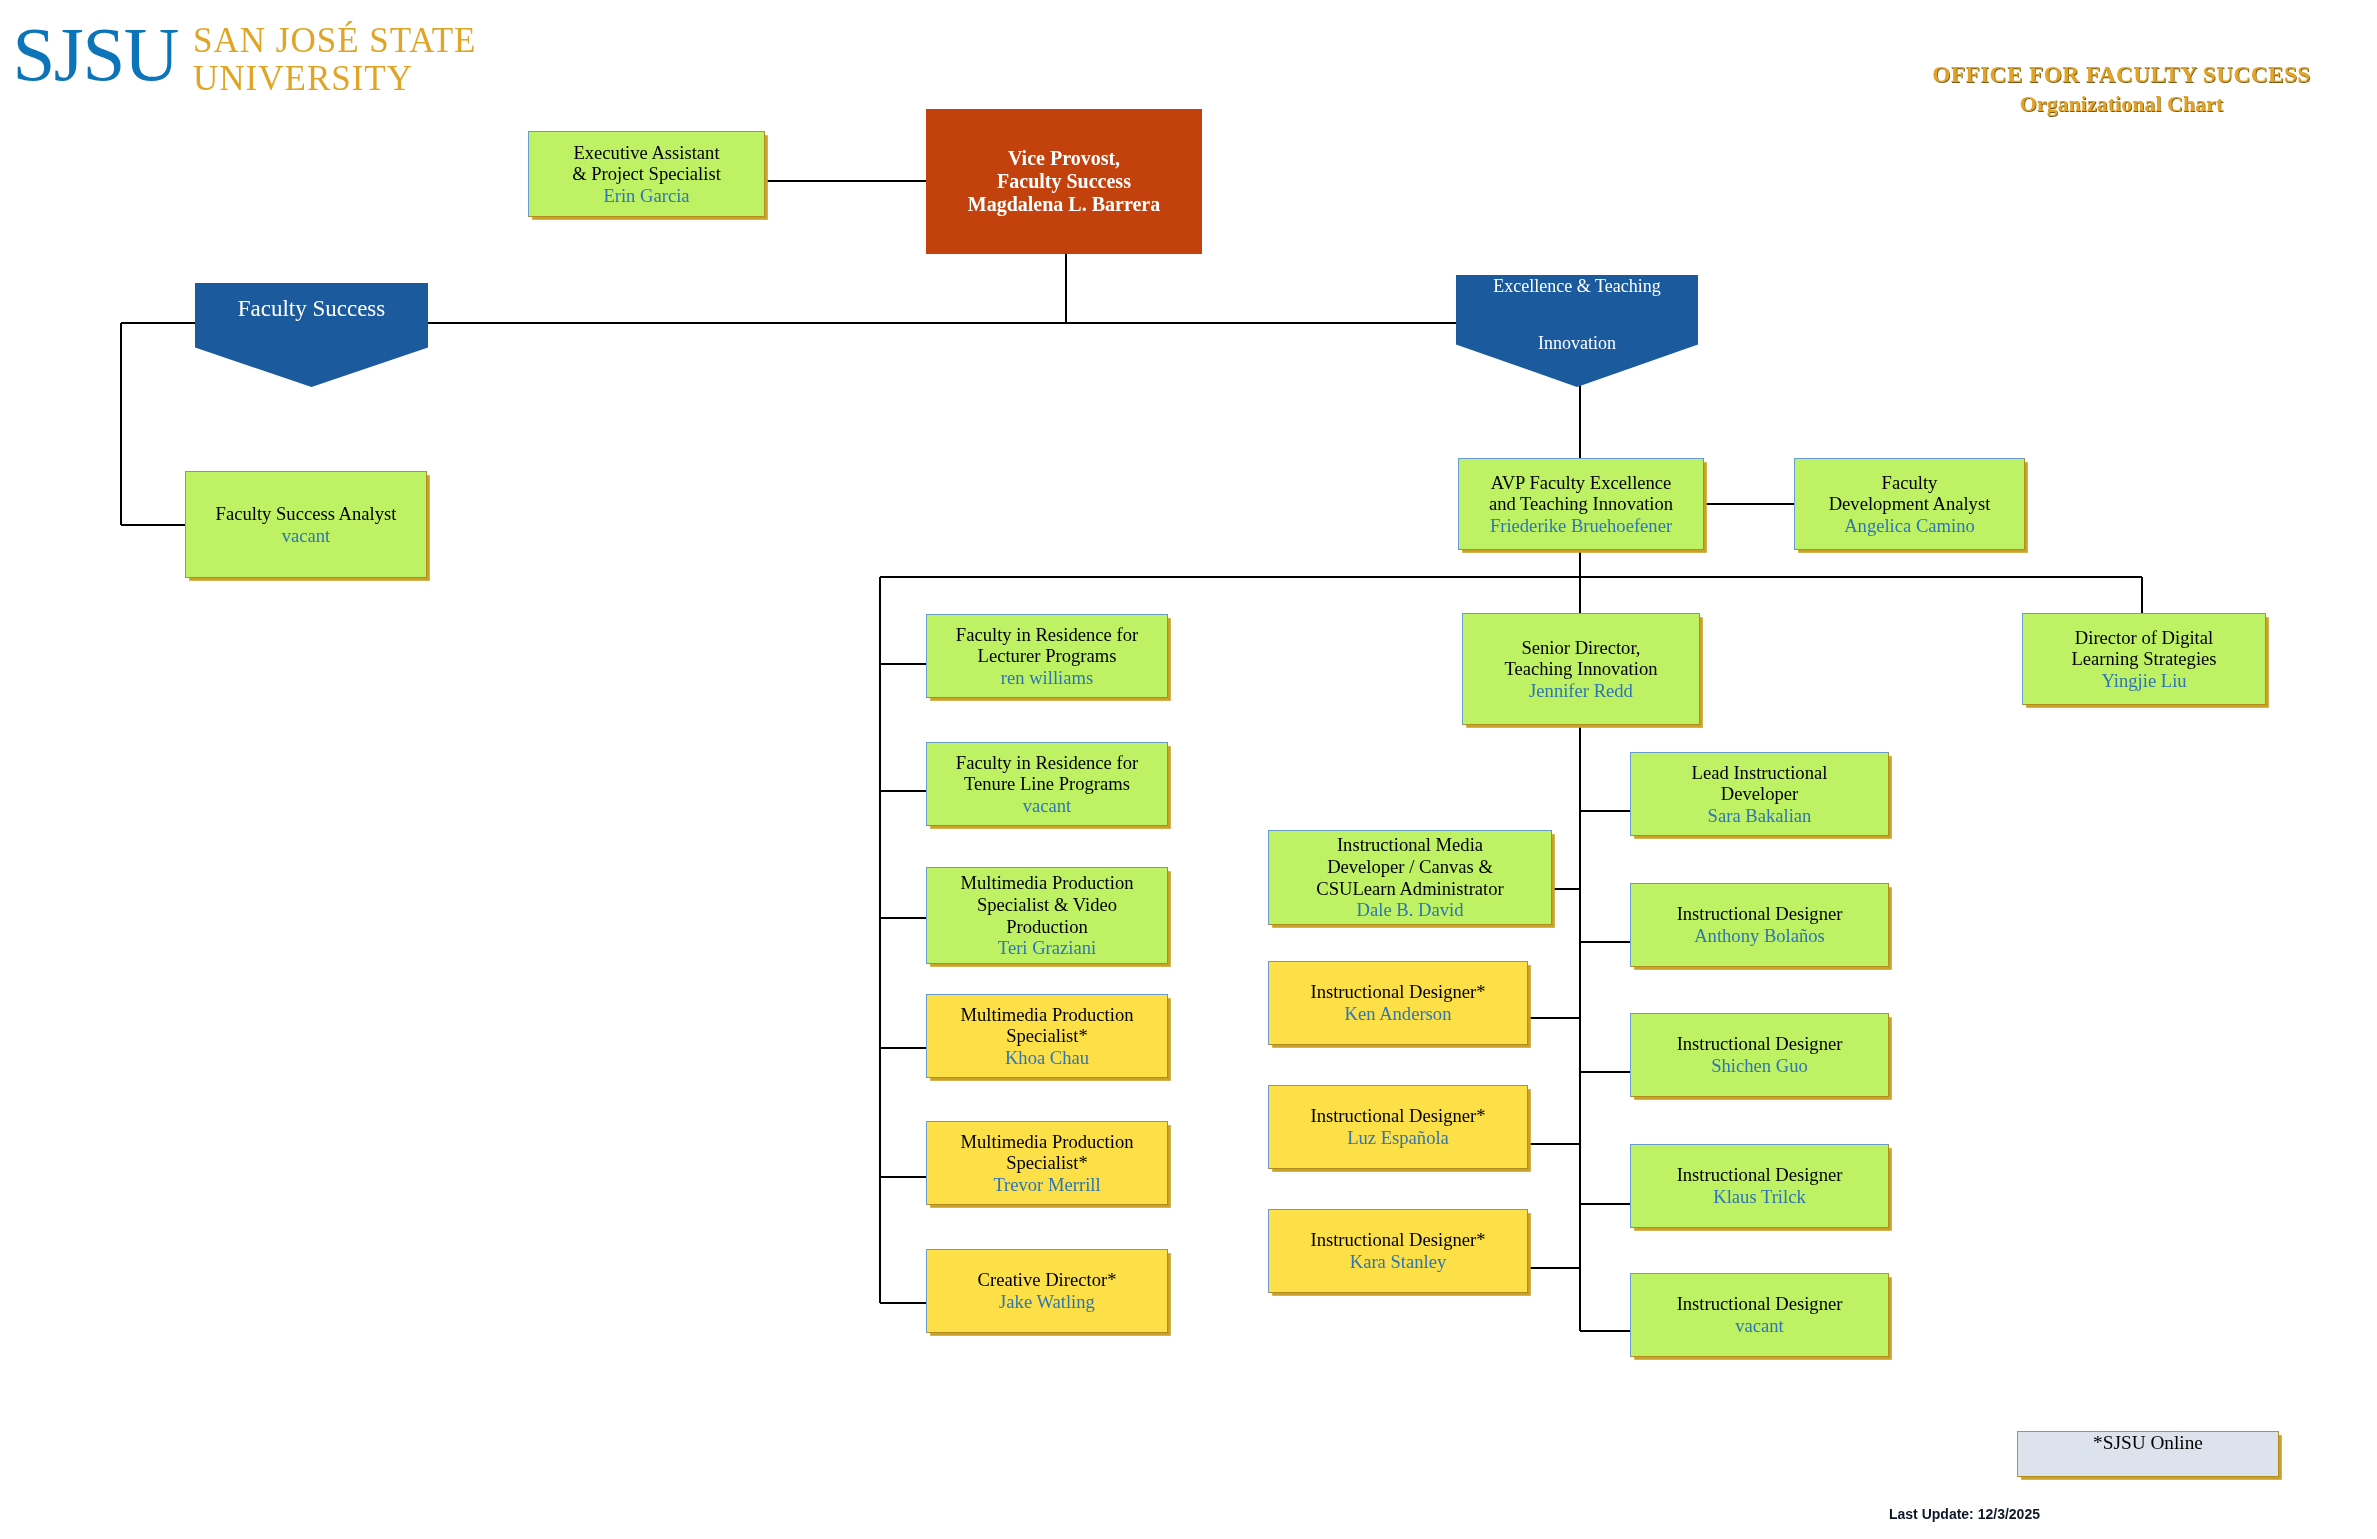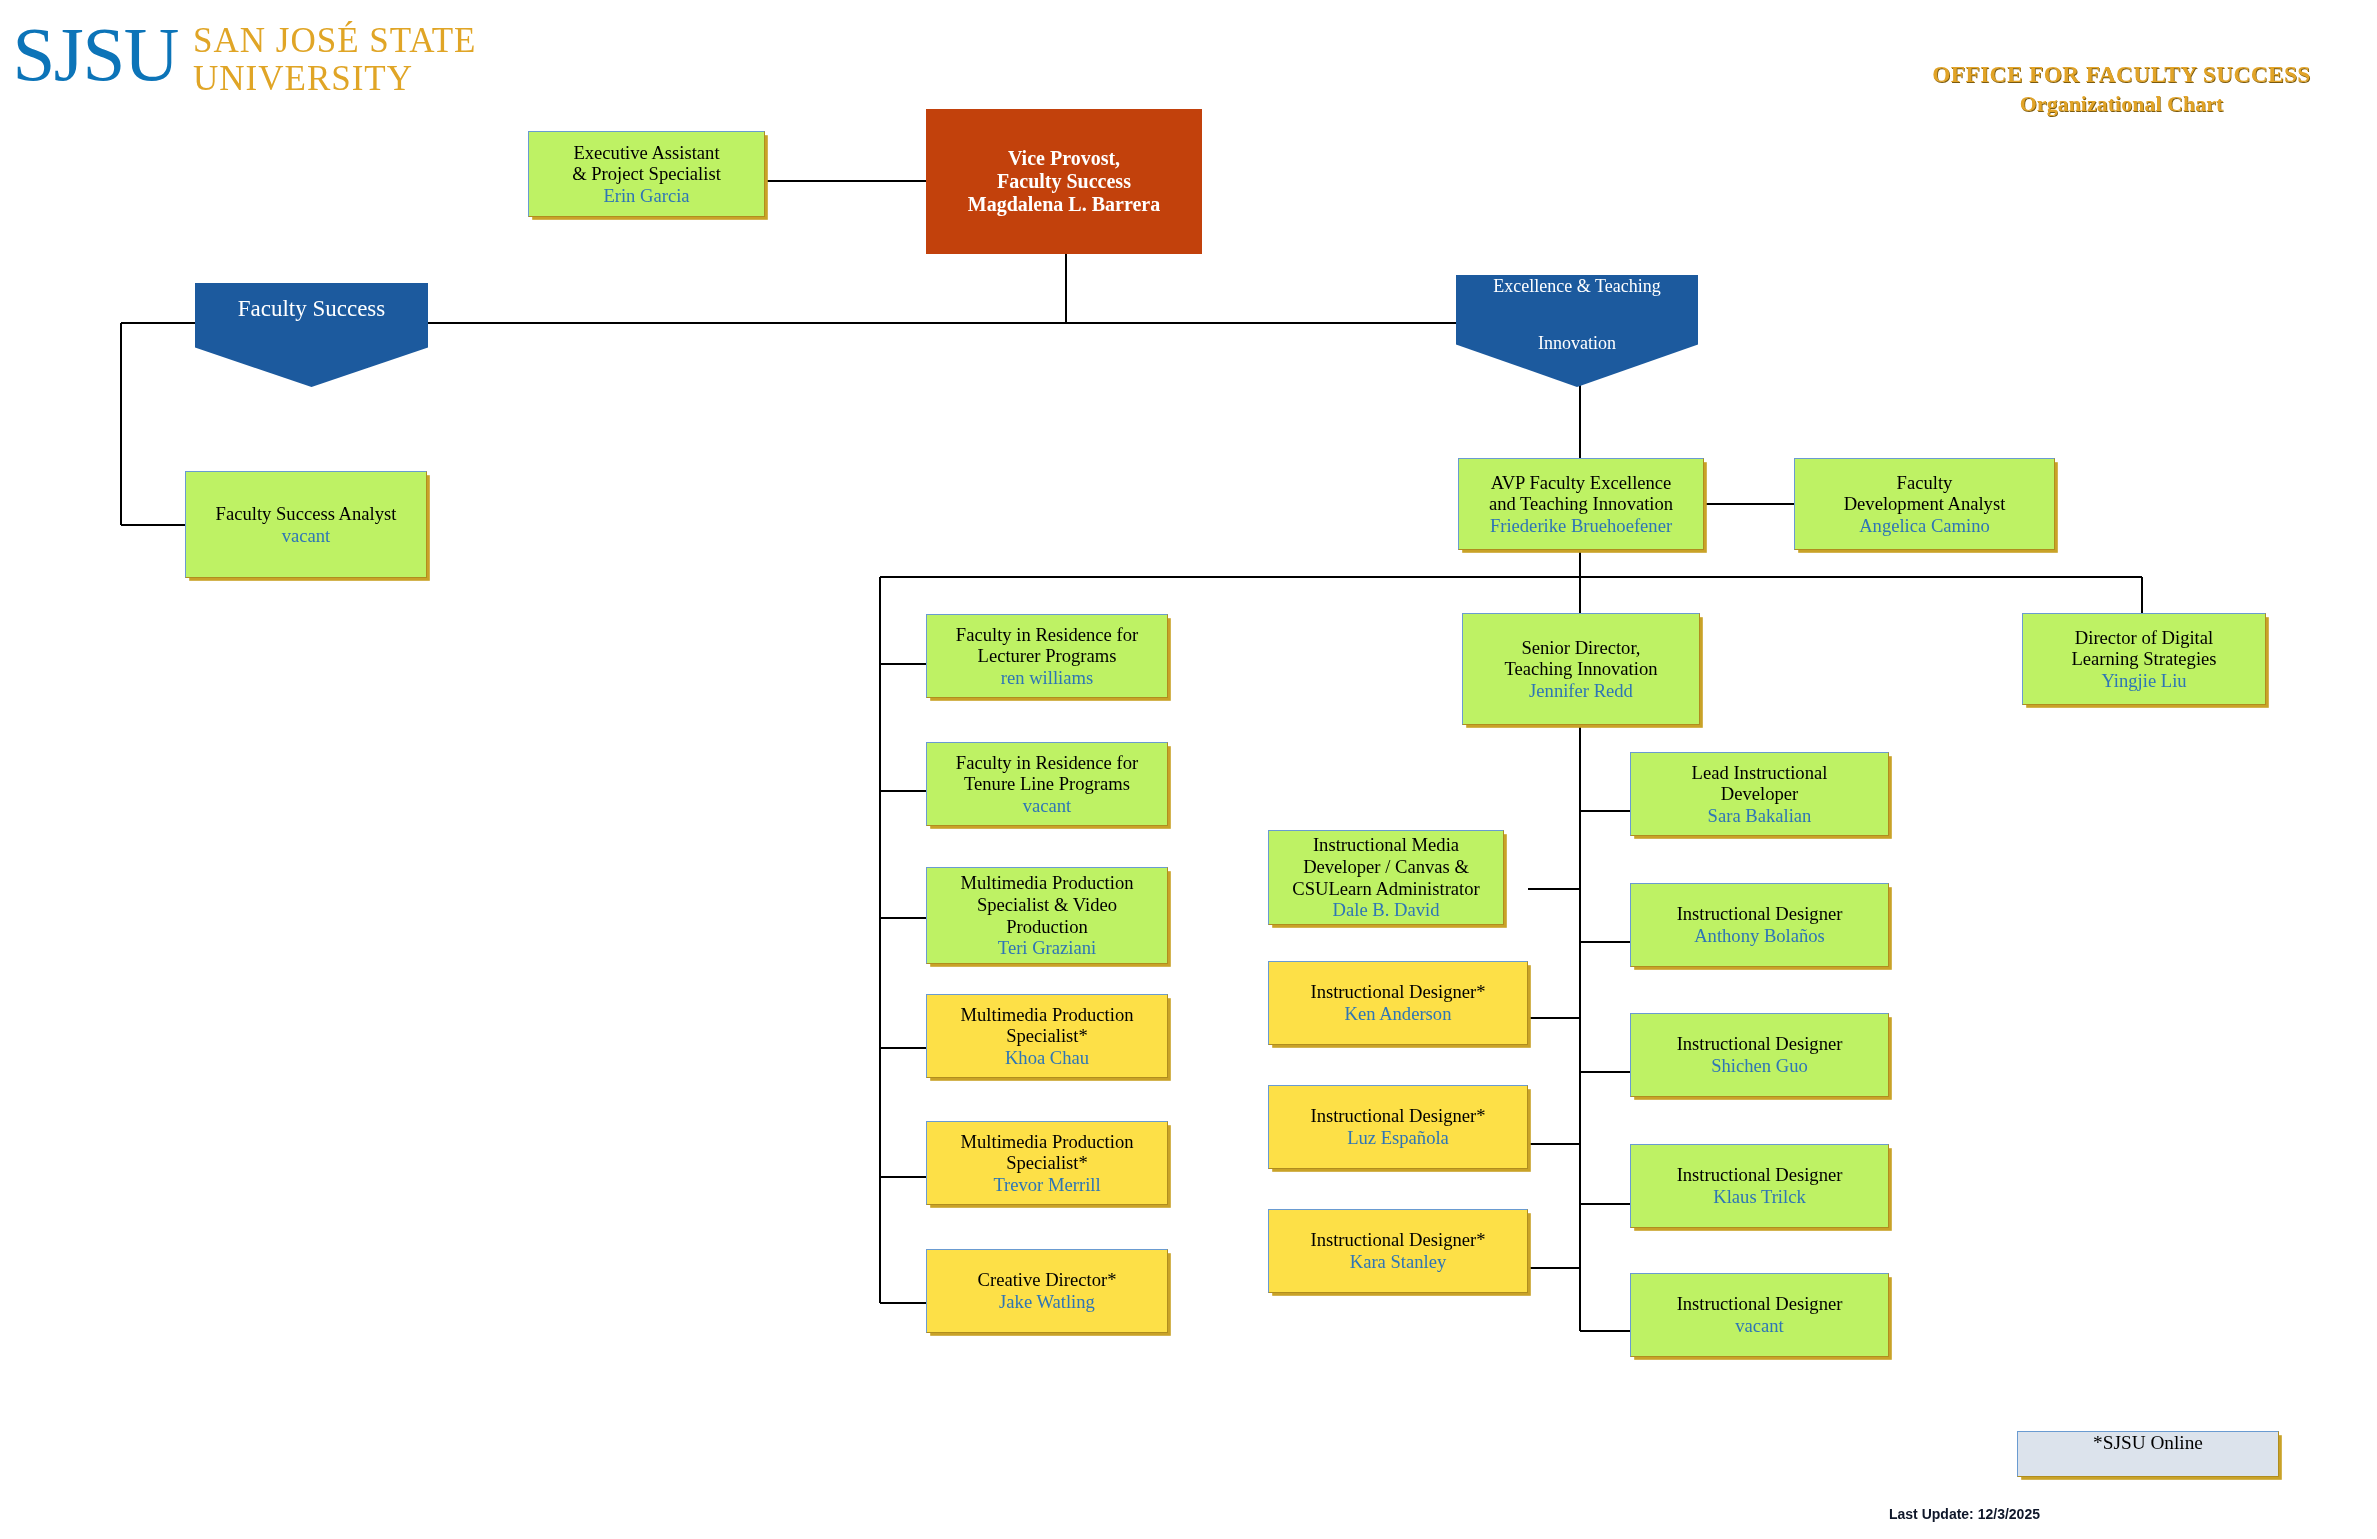--- a/index.html
+++ b/index.html
@@ -239,21 +239,21 @@
     <span class="title">Faculty Success Analyst</span>
     <span class="person">vacant</span>
   </div>
 
   <div class="node" style="left:1458px; top:458px; width:246px; height:92px; font-size:18.6px;">
     <span class="title">AVP Faculty Excellence</span>
     <span class="title">and Teaching Innovation</span>
     <span class="person">Friederike Bruehoefener</span>
   </div>
 
-  <div class="node" style="left:1794px; top:458px; width:261px; height:92px; font-size:18.6px;">
+  <div class="node" style="left:1794px; top:458px; width:231px; height:92px; font-size:18.6px;">
     <span class="title">Faculty</span>
     <span class="title">Development Analyst</span>
     <span class="person">Angelica Camino</span>
   </div>
 
   <div class="node" style="left:1462px; top:613px; width:238px; height:112px; font-size:18.6px;">
     <span class="title">Senior Director,</span>
     <span class="title">Teaching Innovation</span>
     <span class="person">Jennifer Redd</span>
   </div>
@@ -293,21 +293,21 @@
     <span class="title">Multimedia Production</span>
     <span class="title">Specialist*</span>
     <span class="person">Trevor Merrill</span>
   </div>
 
   <div class="node online" style="left:926px; top:1249px; width:242px; height:84px; font-size:18.6px;">
     <span class="title">Creative Director*</span>
     <span class="person">Jake Watling</span>
   </div>
 
-  <div class="node" style="left:1268px; top:830px; width:236px; height:95px; font-size:18.6px;">
+  <div class="node" style="left:1268px; top:830px; width:284px; height:95px; font-size:18.6px;">
     <span class="title">Instructional Media</span>
     <span class="title">Developer / Canvas &amp;</span>
     <span class="title">CSULearn Administrator</span>
     <span class="person">Dale B. David</span>
   </div>
 
   <div class="node online" style="left:1268px; top:961px; width:260px; height:84px; font-size:18.6px;">
     <span class="title">Instructional Designer*</span>
     <span class="person">Ken Anderson</span>
   </div>

